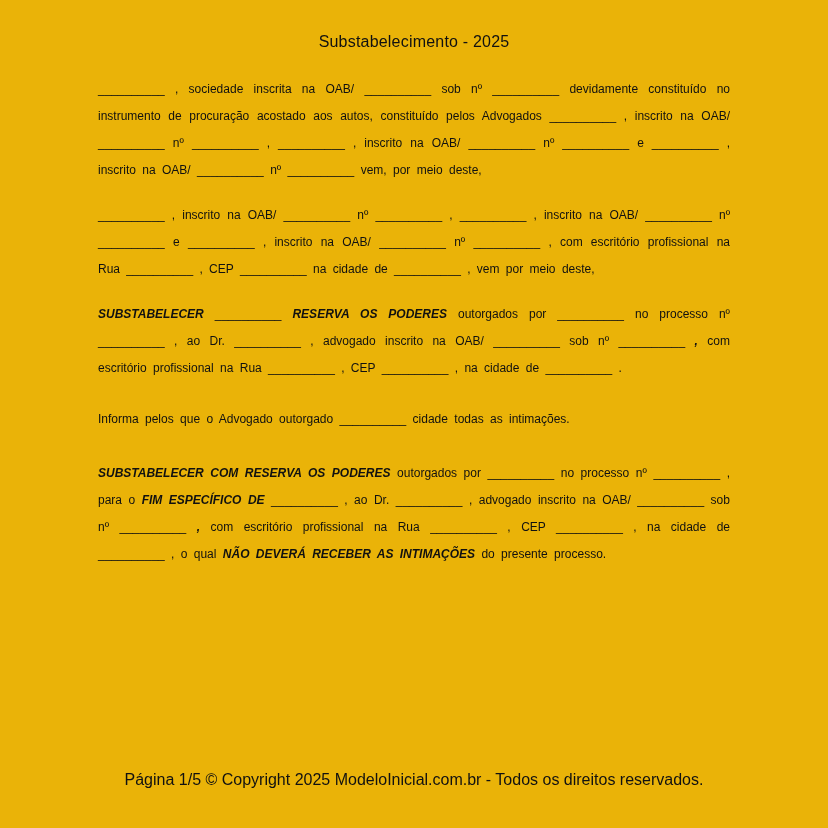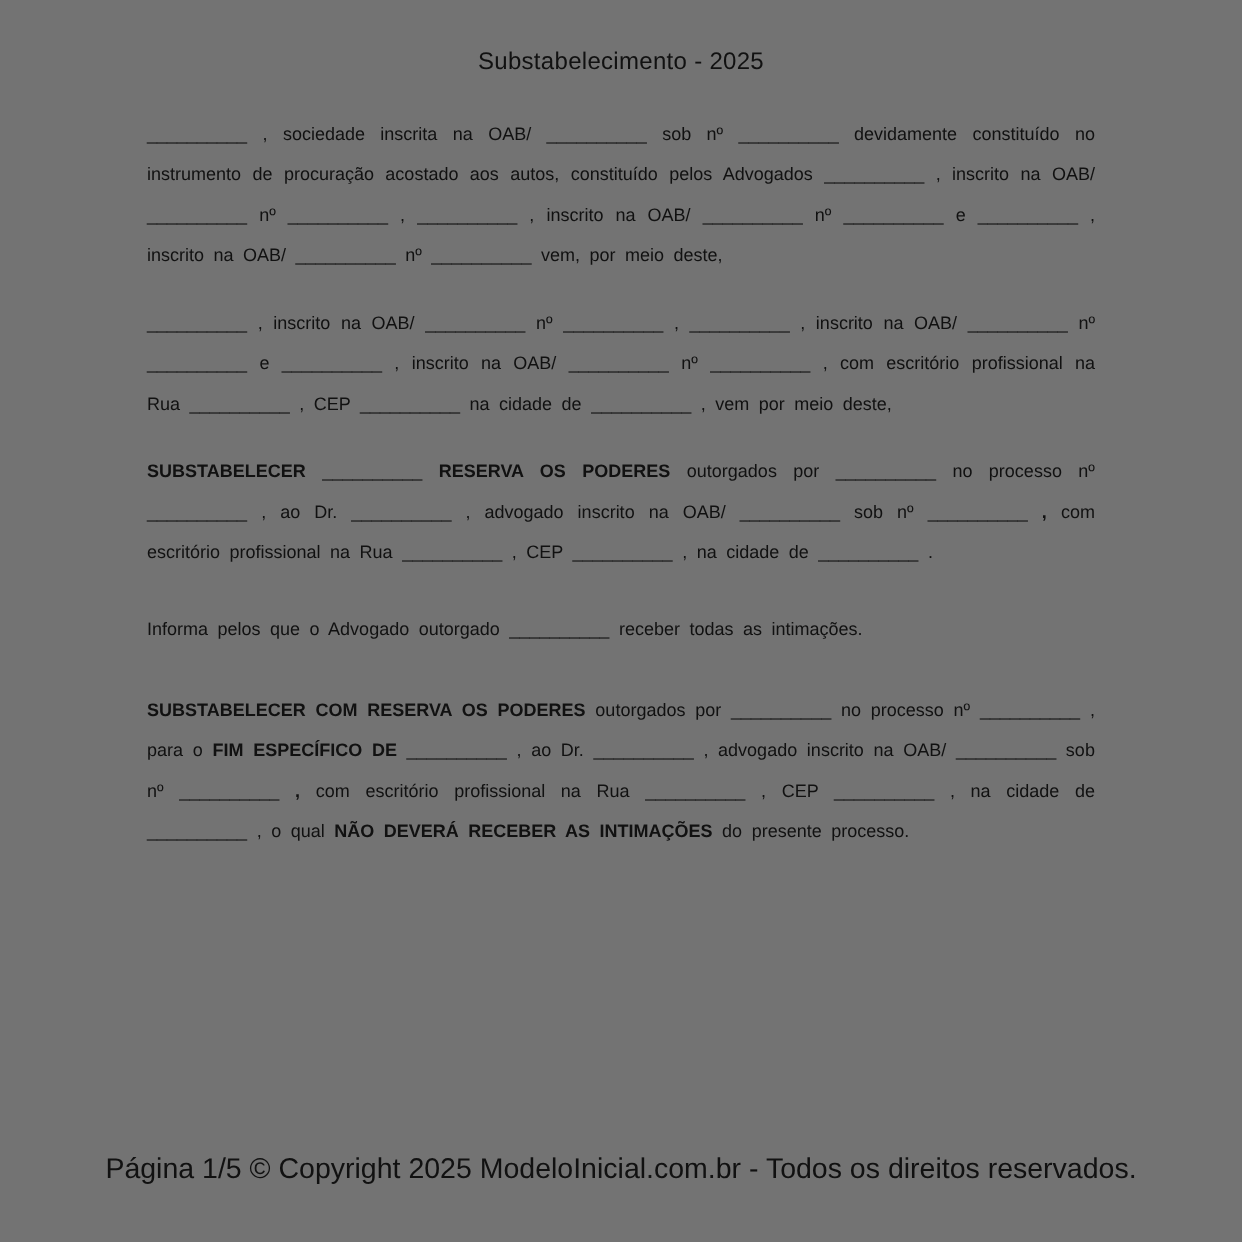--- a/index.html
+++ b/index.html
@@ -12,21 +12,21 @@
     width: 828px;
     height: 828px;
     overflow: hidden;
     font-family: "Liberation Sans", "DejaVu Sans", sans-serif;
     color: #111111;
   }
   .page {
     position: relative;
     width: 828px;
     height: 828px;
-    background: #737373;
+    background: #eab308;
     padding: 32px 98px 0 98px;
   }
   .doc-title {
     text-align: center;
     font-size: 16px;
     line-height: 19px;
     font-weight: 400;
     margin: 0 0 25px 0;
     letter-spacing: 0.2px;
   }
@@ -41,45 +41,45 @@
   .doc-body p {
     font-size: 12px;
     line-height: 27px;
     text-align: justify;
     word-spacing: 3px;
     margin: 0 0 18px 0;
   }
   .doc-body p:nth-child(3) { margin-bottom: 24px; }
   .doc-body p:nth-child(4) { margin-bottom: 27px; }
   .doc-body p:last-child   { margin-bottom: 16px; }
-  .doc-body .b { font-weight: 700; }
+  .doc-body .b { font-weight: 700; font-style: italic; }
   .doc-body .blank {
     letter-spacing: 0;
     white-space: nowrap;
   }
   .doc-footer {
     position: absolute;
     left: 0;
     right: 0;
     bottom: 40px;
     text-align: center;
-    font-size: 19px;
+    font-size: 16px;
     line-height: 17px;
     font-weight: 400;
   }
 </style>
 </head>
 <body>
 
 <div class="page">
   <div class="doc-title">Substabelecimento - 2025</div>
 
 
   <div class="doc-body">
       <p><span class="blank">__________</span> <span class="">, sociedade inscrita na OAB/</span> <span class="blank">__________</span> <span class="">sob nº</span> <span class="blank">__________</span> <span class="">devidamente constituído no instrumento de procuração acostado aos autos, constituído pelos Advogados</span> <span class="blank">__________</span> <span class="">, inscrito na OAB/</span> <span class="blank">__________</span> <span class="">nº</span> <span class="blank">__________</span> <span class="">,</span> <span class="blank">__________</span> <span class="">, inscrito na OAB/</span> <span class="blank">__________</span> <span class="">nº</span> <span class="blank">__________</span> <span class="">e</span> <span class="blank">__________</span> <span class="">, inscrito na OAB/</span> <span class="blank">__________</span> <span class="">nº</span> <span class="blank">__________</span> <span class="">vem, por meio deste,</span></p>
       <p><span class="blank">__________</span> <span class="">, inscrito na OAB/</span> <span class="blank">__________</span> <span class="">nº</span> <span class="blank">__________</span> <span class="">,</span> <span class="blank">__________</span> <span class="">, inscrito na OAB/</span> <span class="blank">__________</span> <span class="">nº</span> <span class="blank">__________</span> <span class="">e</span> <span class="blank">__________</span> <span class="">, inscrito na OAB/</span> <span class="blank">__________</span> <span class="">nº</span> <span class="blank">__________</span> <span class="">, com escritório profissional na Rua</span> <span class="blank">__________</span> <span class="">, CEP</span> <span class="blank">__________</span> <span class="">na cidade de</span> <span class="blank">__________</span> <span class="">, vem por meio deste,</span></p>
       <p><span class="b">SUBSTABELECER</span> <span class="blank">__________</span> <span class="b">RESERVA OS PODERES</span> <span class="">outorgados por</span> <span class="blank">__________</span> <span class="">no processo nº</span> <span class="blank">__________</span> <span class="">, ao Dr.</span> <span class="blank">__________</span> <span class="">, advogado inscrito na OAB/</span> <span class="blank">__________</span> <span class="">sob nº</span> <span class="blank">__________</span> <span class="b">,</span> <span class="">com escritório profissional na Rua</span> <span class="blank">__________</span> <span class="">, CEP</span> <span class="blank">__________</span> <span class="">, na cidade de</span> <span class="blank">__________</span> <span class="">.</span></p>
-      <p><span class="">Informa pelos que o Advogado outorgado</span> <span class="blank">__________</span> <span class="">receber todas as intimações.</span></p>
+      <p><span class="">Informa pelos que o Advogado outorgado</span> <span class="blank">__________</span> <span class="">cidade todas as intimações.</span></p>
       <p><span class="b">SUBSTABELECER COM RESERVA OS PODERES</span> <span class="">outorgados por</span> <span class="blank">__________</span> <span class="">no processo nº</span> <span class="blank">__________</span> <span class="">, para o</span> <span class="b">FIM ESPECÍFICO DE</span> <span class="blank">__________</span> <span class="">, ao Dr.</span> <span class="blank">__________</span> <span class="">, advogado inscrito na OAB/</span> <span class="blank">__________</span> <span class="">sob nº</span> <span class="blank">__________</span> <span class="b">,</span> <span class="">com escritório profissional na Rua</span> <span class="blank">__________</span> <span class="">, CEP</span> <span class="blank">__________</span> <span class="">, na cidade de</span> <span class="blank">__________</span> <span class="">, o qual</span> <span class="b">NÃO DEVERÁ RECEBER AS INTIMAÇÕES</span> <span class="">do presente processo.</span></p>
     </div>
 
   <div class="doc-footer">Página 1/5 © Copyright 2025 ModeloInicial.com.br - Todos os direitos reservados.</div>
 </div>
 
 </body></html>

